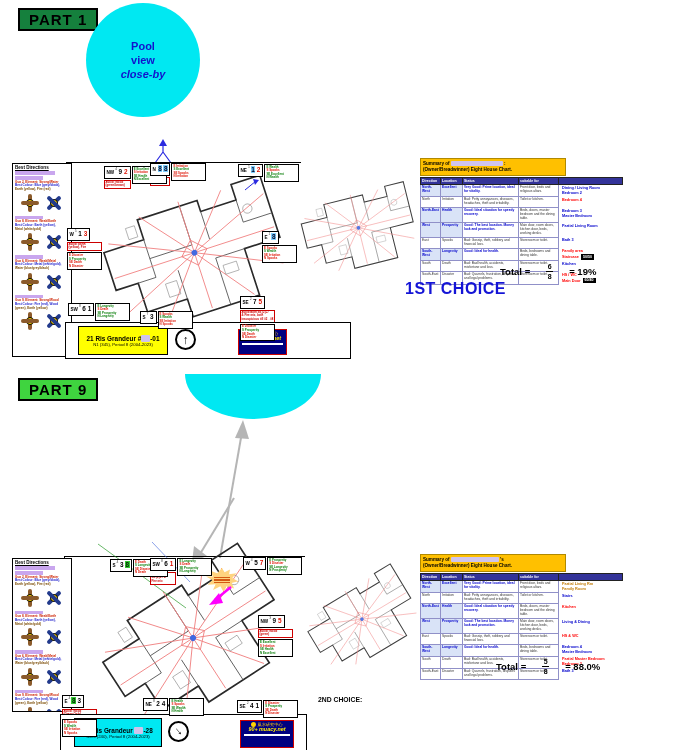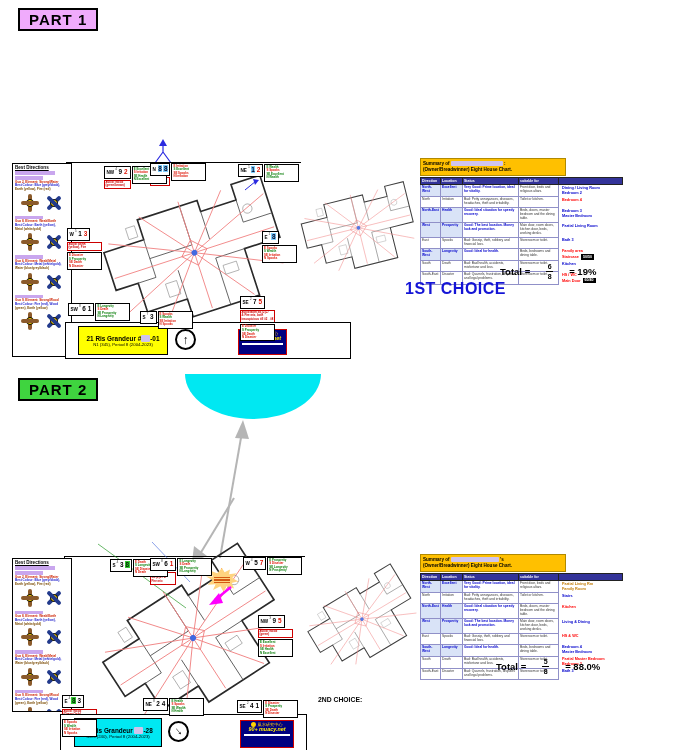--- a/index.html
+++ b/index.html
@@ -2,21 +2,21 @@
 <html><head>
 <meta charset="utf-8">
 <style>
   html,body{margin:0;padding:0;background:#fff}
   #canvas{position:relative;width:687px;height:750px;background:#fff;overflow:hidden;
           font-family:"Liberation Sans",sans-serif;color:#000}
   .abs{position:absolute}
   
   .part-badge{position:absolute;border:2px solid #000;font-weight:bold;font-size:15px;
               padding:1px 9px;letter-spacing:1px}
-  #part1-badge{left:18px;top:8px;background:#f0abfc}
+  #part1-badge{left:18px;top:8px;background:#15803d}
   #part2-badge{left:18px;top:378px;background:#3fd43f}
   
   .pool-circle{position:absolute;left:86px;top:3px;width:114px;height:114px;border-radius:50%;
                background:#00e8f2;display:flex;flex-direction:column;align-items:center;justify-content:center;
                color:#1212cc;font-weight:bold;font-size:11px;line-height:1.3;text-align:center}
   .pool-circle .it{font-style:italic}
   .half-circle{position:absolute;left:185px;top:374px;width:136px;height:45px;background:#00e8f2;
                border-radius:0 0 68px 68px / 0 0 45px 45px}
   
   .note{position:absolute;font-size:4.3px;line-height:1.32;font-weight:bold;white-space:pre-line}
@@ -130,20 +130,25 @@
           <rect x="48" y="70" width="10" height="12"></rect>
             <circle cx="135" cy="30" r="4"></circle>
         </g>
         <circle cx="80" cy="52" r="2.5" fill="#4169e1" stroke="none"></circle>
       </g>
     </defs>
   </svg>
 
   <div class="part-badge" id="part1-badge">PART 1</div>
 
+  <div class="pool-circle">
+    <span>Pool</span>
+    <span>view</span>
+    <span class="it">close-by</span>
+  </div>
 
   <svg class="abs" style="left:148px;top:138px" width="30" height="28">
     <path d="M15,6 L15,14 M15,14 L7,25 M15,14 L23,25" stroke="#2a2ae0" stroke-width="1.2" fill="none"></path>
     <polygon points="11,8 15,1 19,8" fill="#2a2ae0"></polygon>
   </svg>
 
   <div class="plan-frame" style="left:66px;top:162px;width:234px;height:160px"></div>
 
   <div class="bd-panel" style="left:12px;top:163px;height:190px">
     <div class="bd-title">Best Directions</div>
@@ -475,21 +480,21 @@
     <span>= 19%</span>
   </div>
 
   <div class="choice-head1" style="left:405px;top:280px">1ST CHOICE</div>
   <div class="choice-pts1" style="left:308px;top:309px">
     <div class="point"></div>
       <div class="point"></div>
       <div class="point"></div>
   </div>
 
-  <div class="part-badge" id="part2-badge">PART 2</div>
+  <div class="part-badge" id="part2-badge">PART 9</div>
   <div class="half-circle"></div>
 
   <svg class="abs" style="left:150px;top:408px" width="120" height="160">
     <path d="M70,150 L92,24" stroke="#b5b5b5" stroke-width="2" fill="none"></path>
     <polygon points="85,30 93,12 99,31" fill="#b5b5b5"></polygon>
     <path d="M84,90 L50,146" stroke="#b5b5b5" stroke-width="2" fill="none"></path>
     <polygon points="44,138 42,154 57,148" fill="#b5b5b5"></polygon>
   </svg>
 
   <div class="plan-frame" style="left:64px;top:556px;width:240px;height:158px"></div>

